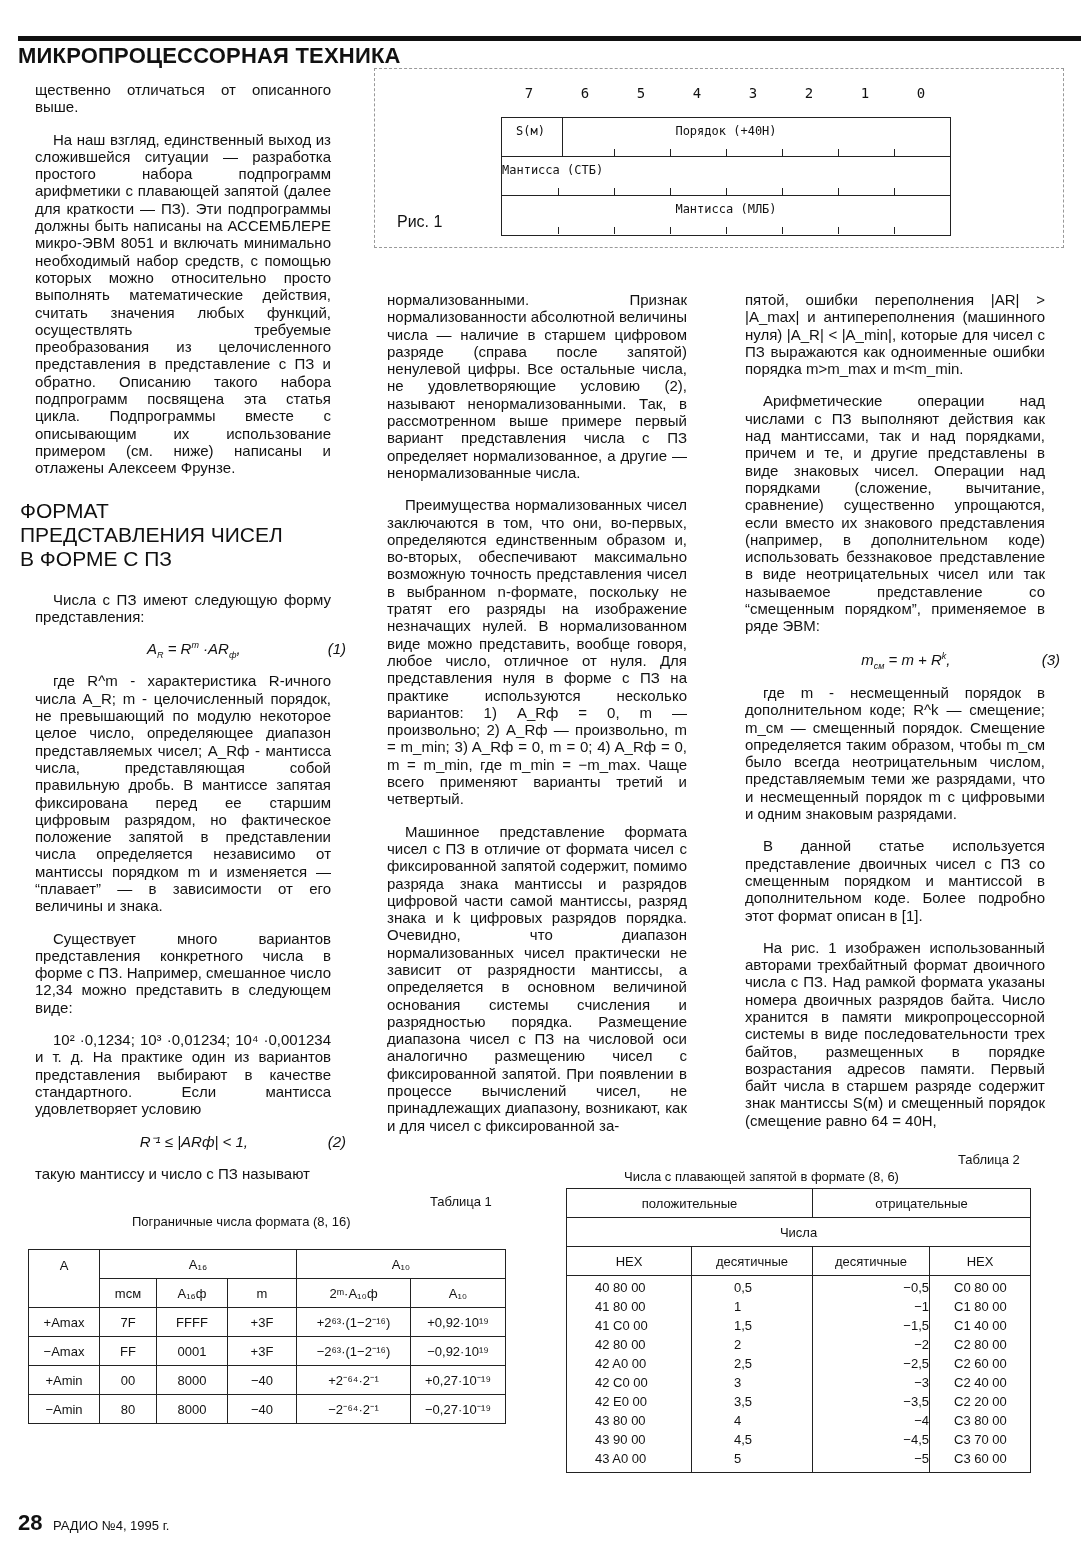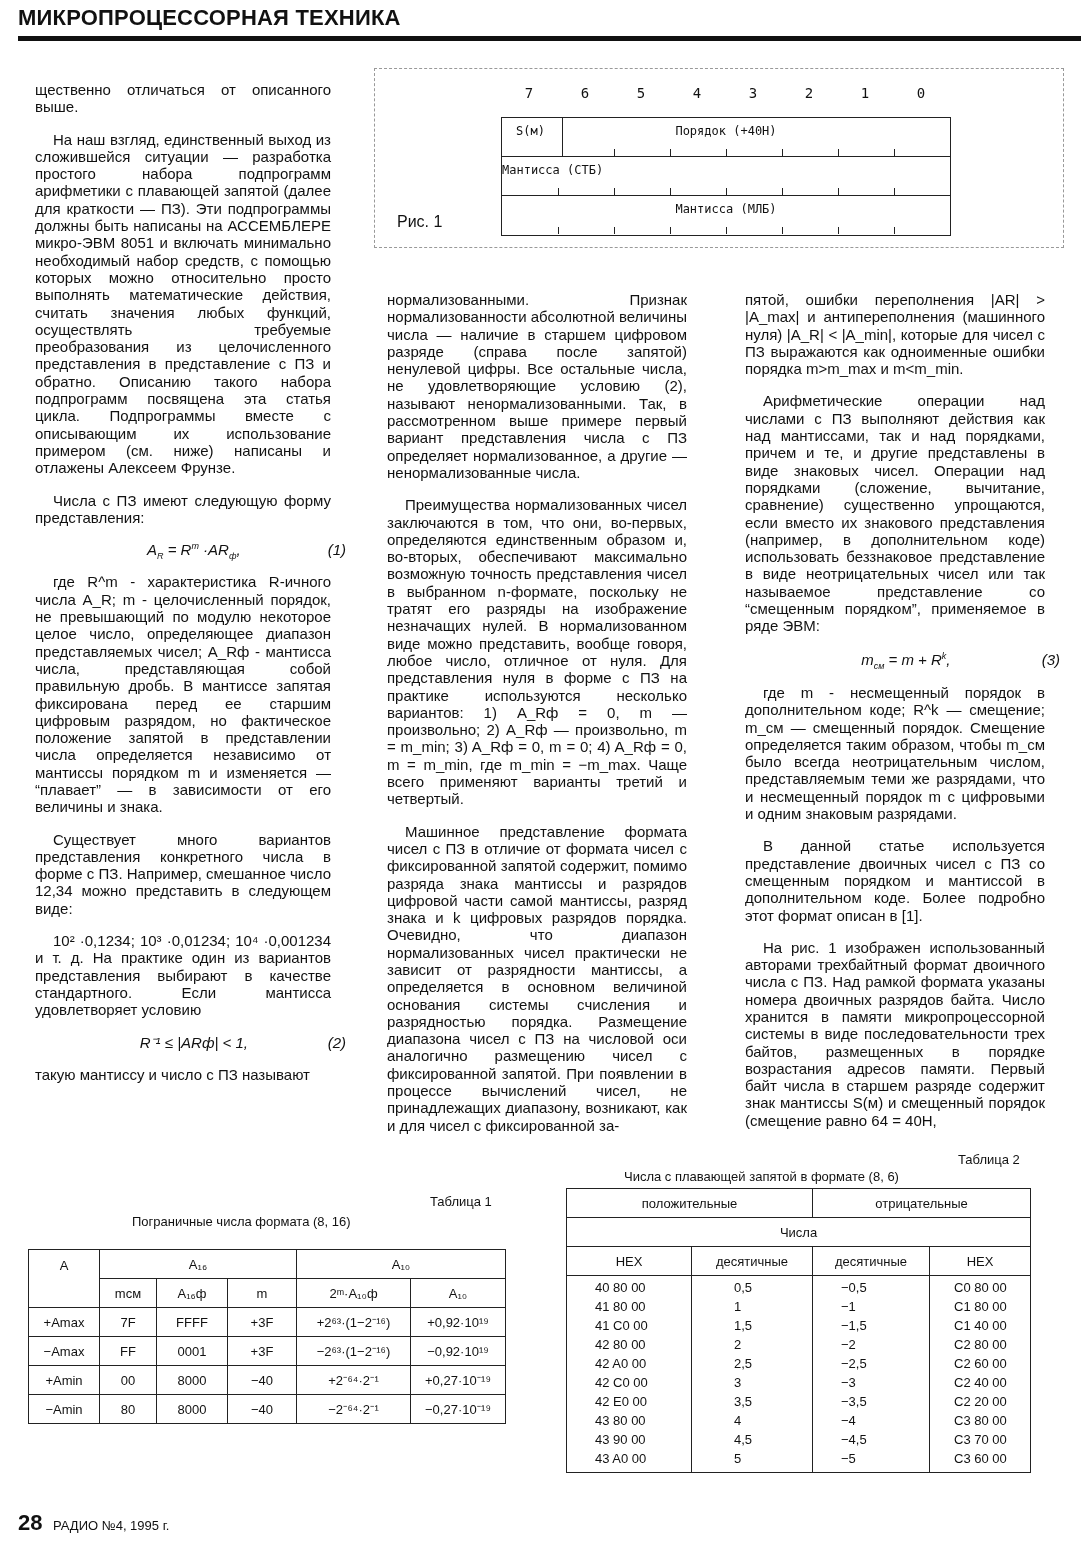--- a/index.html
+++ b/index.html
@@ -1,18 +1,18 @@
 <!DOCTYPE html>
 <html><head>
 <meta charset="utf-8">
 <style>
   html,body{margin:0;padding:0;background:#fff;}
   body{width:1081px;height:1541px;position:relative;overflow:hidden;color:#111;font-family:"Liberation Sans",sans-serif;}
   .header{position:absolute;left:18px;top:4px;width:1063px;height:38px;}
-  .header-title{font-family:"Liberation Sans",sans-serif;font-weight:bold;font-size:22px;letter-spacing:0.2px;line-height:28px;}
+  .header-title{font-family:"Liberation Sans",sans-serif;font-weight:bold;font-size:22px;letter-spacing:0.2px;line-height:28px;margin-top:38px;}
   .header-rule{position:absolute;left:0;top:32px;width:1063px;height:5px;background:#111;}
   .col{position:absolute;font-size:15px;line-height:17.3px;text-align:justify;}
   .col p{margin:15px;text-indent:18px;}
   .col p.noind{text-indent:0;}
   .col1{left:20px;top:66px;width:326px;}
   .col2{left:372px;top:276px;width:330px;}
   .col3{left:730px;top:276px;width:330px;}
   .sec-title{font-size:21px;line-height:24px;font-weight:normal;margin:22px 0 20px 0;text-align:left;}
   .formula{display:flex;justify-content:flex-start;margin:10px 0 10px 0;text-indent:0;font-style:italic;}
   .formula .fx{flex:1;text-align:center;padding-left:40px;}
@@ -33,36 +33,41 @@
   table{border-collapse:collapse;font-size:13px;}
   td,th{border:1px solid #222;text-align:center;font-weight:normal;padding:0;}
   .t1{position:absolute;left:28px;top:1249px;width:478px;}
   .t1 td{height:28px;}
   .t1 .h1 td{height:28px;}
   .t2{position:absolute;left:566px;top:1188px;width:465px;}
   .t2 .hr td{height:28px;}
   .t2 .body td{vertical-align:top;line-height:19px;padding-top:2px;}
   .t2 .body td.l{text-align:left;padding-left:28px;}
   .t2 .body td.c{text-align:left;padding-left:42px;}
-  .t2 .body td.n{text-align:left;padding-left:28px;}
+  .t2 .body td.n{text-align:right;padding-left:28px;}
   .footer{position:absolute;left:18px;top:1510px;}
   .page-num{font-weight:bold;font-size:22px;}
   .pub{font-size:13px;margin-left:6px;}
 </style>
 </head>
 <body>
 
 <div class="header">
   <div class="header-title">МИКРОПРОЦЕССОРНАЯ ТЕХНИКА</div>
   <div class="header-rule"></div>
 </div>
 
 <div class="col col1">
   <p class="noind">щественно отличаться от описанного выше.</p>
   <p>На наш взгляд, единственный выход из сложившейся ситуации — разработка простого набора подпрограмм арифметики с плавающей запятой (далее для краткости — ПЗ). Эти подпрограммы должны быть написаны на АССЕМБЛЕРЕ микро-ЭВМ 8051 и включать минимально необходимый набор средств, с помощью которых можно относительно просто выполнять математические действия, считать значения любых функций, осуществлять требуемые преобразования из целочисленного представления в представление с ПЗ и обратно. Описанию такого набора подпрограмм посвящена эта статья цикла. Подпрограммы вместе с описывающим их использование примером (см. ниже) написаны и отлажены Алексеем Фрунзе.</p>
+  <div class="sec-title">
+    <div>ФОРМАТ</div>
+    <div>ПРЕДСТАВЛЕНИЯ ЧИСЕЛ</div>
+    <div>В ФОРМЕ С ПЗ</div>
+  </div>
   <p>Числа с ПЗ имеют следующую форму представления:</p>
   <div class="formula">
     <span class="fx"><span>A</span><sub>R</sub><span> = R</span><sup>m</sup><span> ·AR</span><sub>ф</sub><span>,</span></span>
     <span>(1)</span>
   </div>
   <p>где R^m - характеристика R-ичного числа A_R; m - целочисленный порядок, не превышающий по модулю некоторое целое число, определяющее диапазон представляемых чисел; A_Rф - мантисса числа, представляющая собой правильную дробь. В мантиссе запятая фиксирована перед ее старшим цифровым разрядом, но фактическое положение запятой в представлении числа определяется независимо от мантиссы порядком m и изменяется — “плавает” — в зависимости от его величины и знака.</p>
   <p>Существует много вариантов представления конкретного числа в форме с ПЗ. Например, смешанное число 12,34 можно представить в следующем виде:</p>
   <p>10² ·0,1234; 10³ ·0,01234; 10⁴ ·0,001234 и т. д. На практике один из вариантов представления выбирают в качестве стандартного. Если мантисса удовлетворяет условию</p>
   <div class="formula" style="margin:2px 0 8px 0">
     <span class="fx">R⁻¹ ≤ |ARф| &lt; 1,</span>

